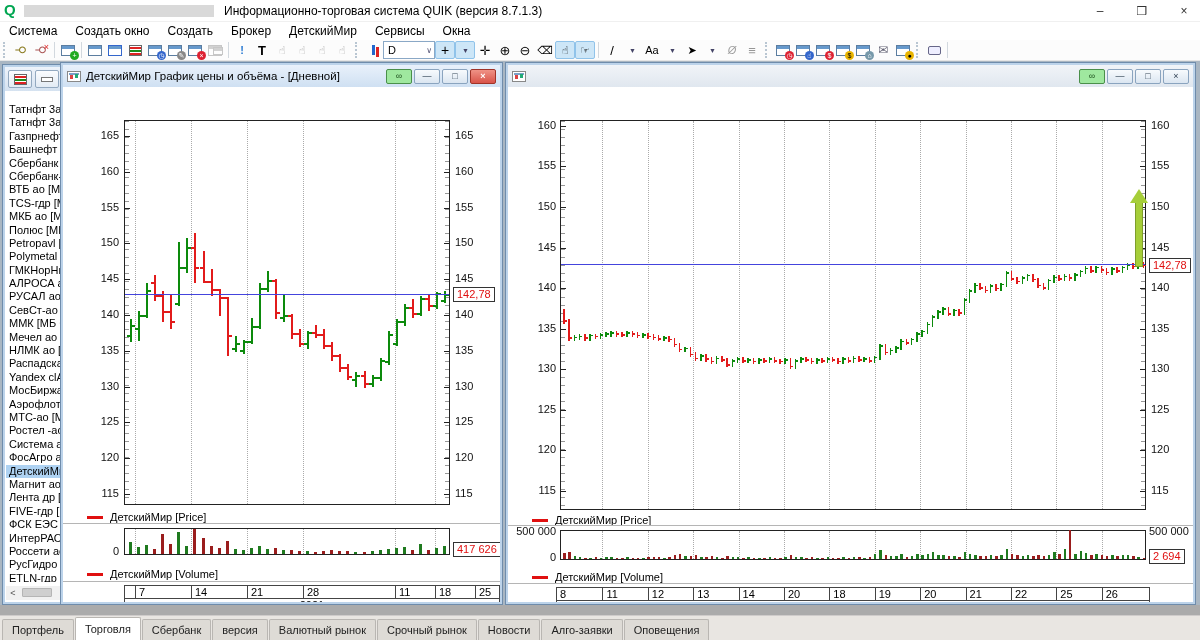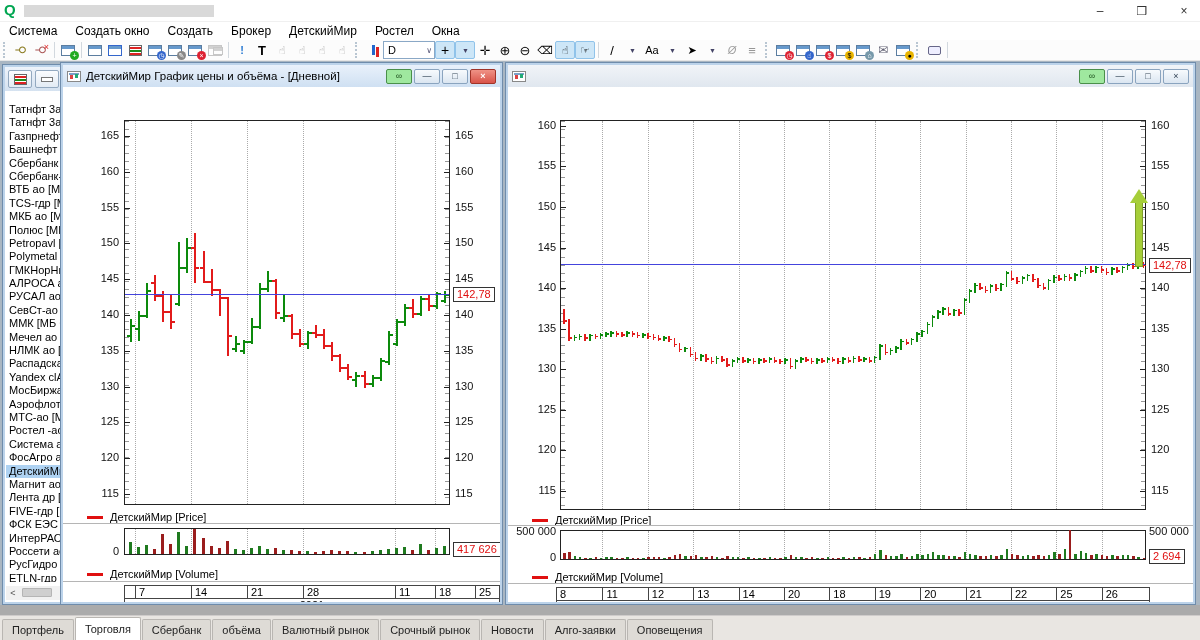--- a/index.html
+++ b/index.html
@@ -85,32 +85,33 @@
   .tab.active { background:#fff; height:23px; line-height:22px; }
 
   .bar { position:absolute; }
 </style>
 </head>
 <body>
 
 <div class="titlebar">
   <span class="qlogo">Q</span>
   <span class="redacted"></span>
+  <span class="apptitle">Информационно-торговая система QUIK (версия 8.7.1.3)</span>
   <span class="winctl" style="left:1080px;">–</span>
   <span class="winctl" style="left:1122px;">❒</span>
   <span class="winctl" style="left:1164px;">×</span>
 </div>
 
 <div class="menubar">
   <span class="menuitem">Система</span>
   <span class="menuitem">Создать окно</span>
   <span class="menuitem">Создать</span>
   <span class="menuitem">Брокер</span>
   <span class="menuitem">ДетскийМир</span>
-  <span class="menuitem">Ростел</span>
+  <span class="menuitem">Сервисы</span>
   <span class="menuitem">Окна</span>
 </div>
 
 <div class="toolbar">
   <span class="tgrip"></span>
   <span class="tbtn">
       <span class="keyglyph">⚲</span>
     </span>
   <span class="tbtn">
       <span class="keyglyph" style="color:#a55;">⚲</span>
@@ -988,19 +989,19 @@
       </div>
   </div>
 
   <div class="graybar"></div>
 </div>
 
 <div class="tabbar" id="tabbar">
     <div class="tab">Портфель</div>
     <div class="tab active">Торговля</div>
     <div class="tab">Сбербанк</div>
-    <div class="tab">объёма</div>
+    <div class="tab">версия</div>
     <div class="tab">Валютный рынок</div>
     <div class="tab">Срочный рынок</div>
     <div class="tab">Новости</div>
     <div class="tab">Алго-заявки</div>
     <div class="tab">Оповещения</div>
   </div>
 
 </body></html>

